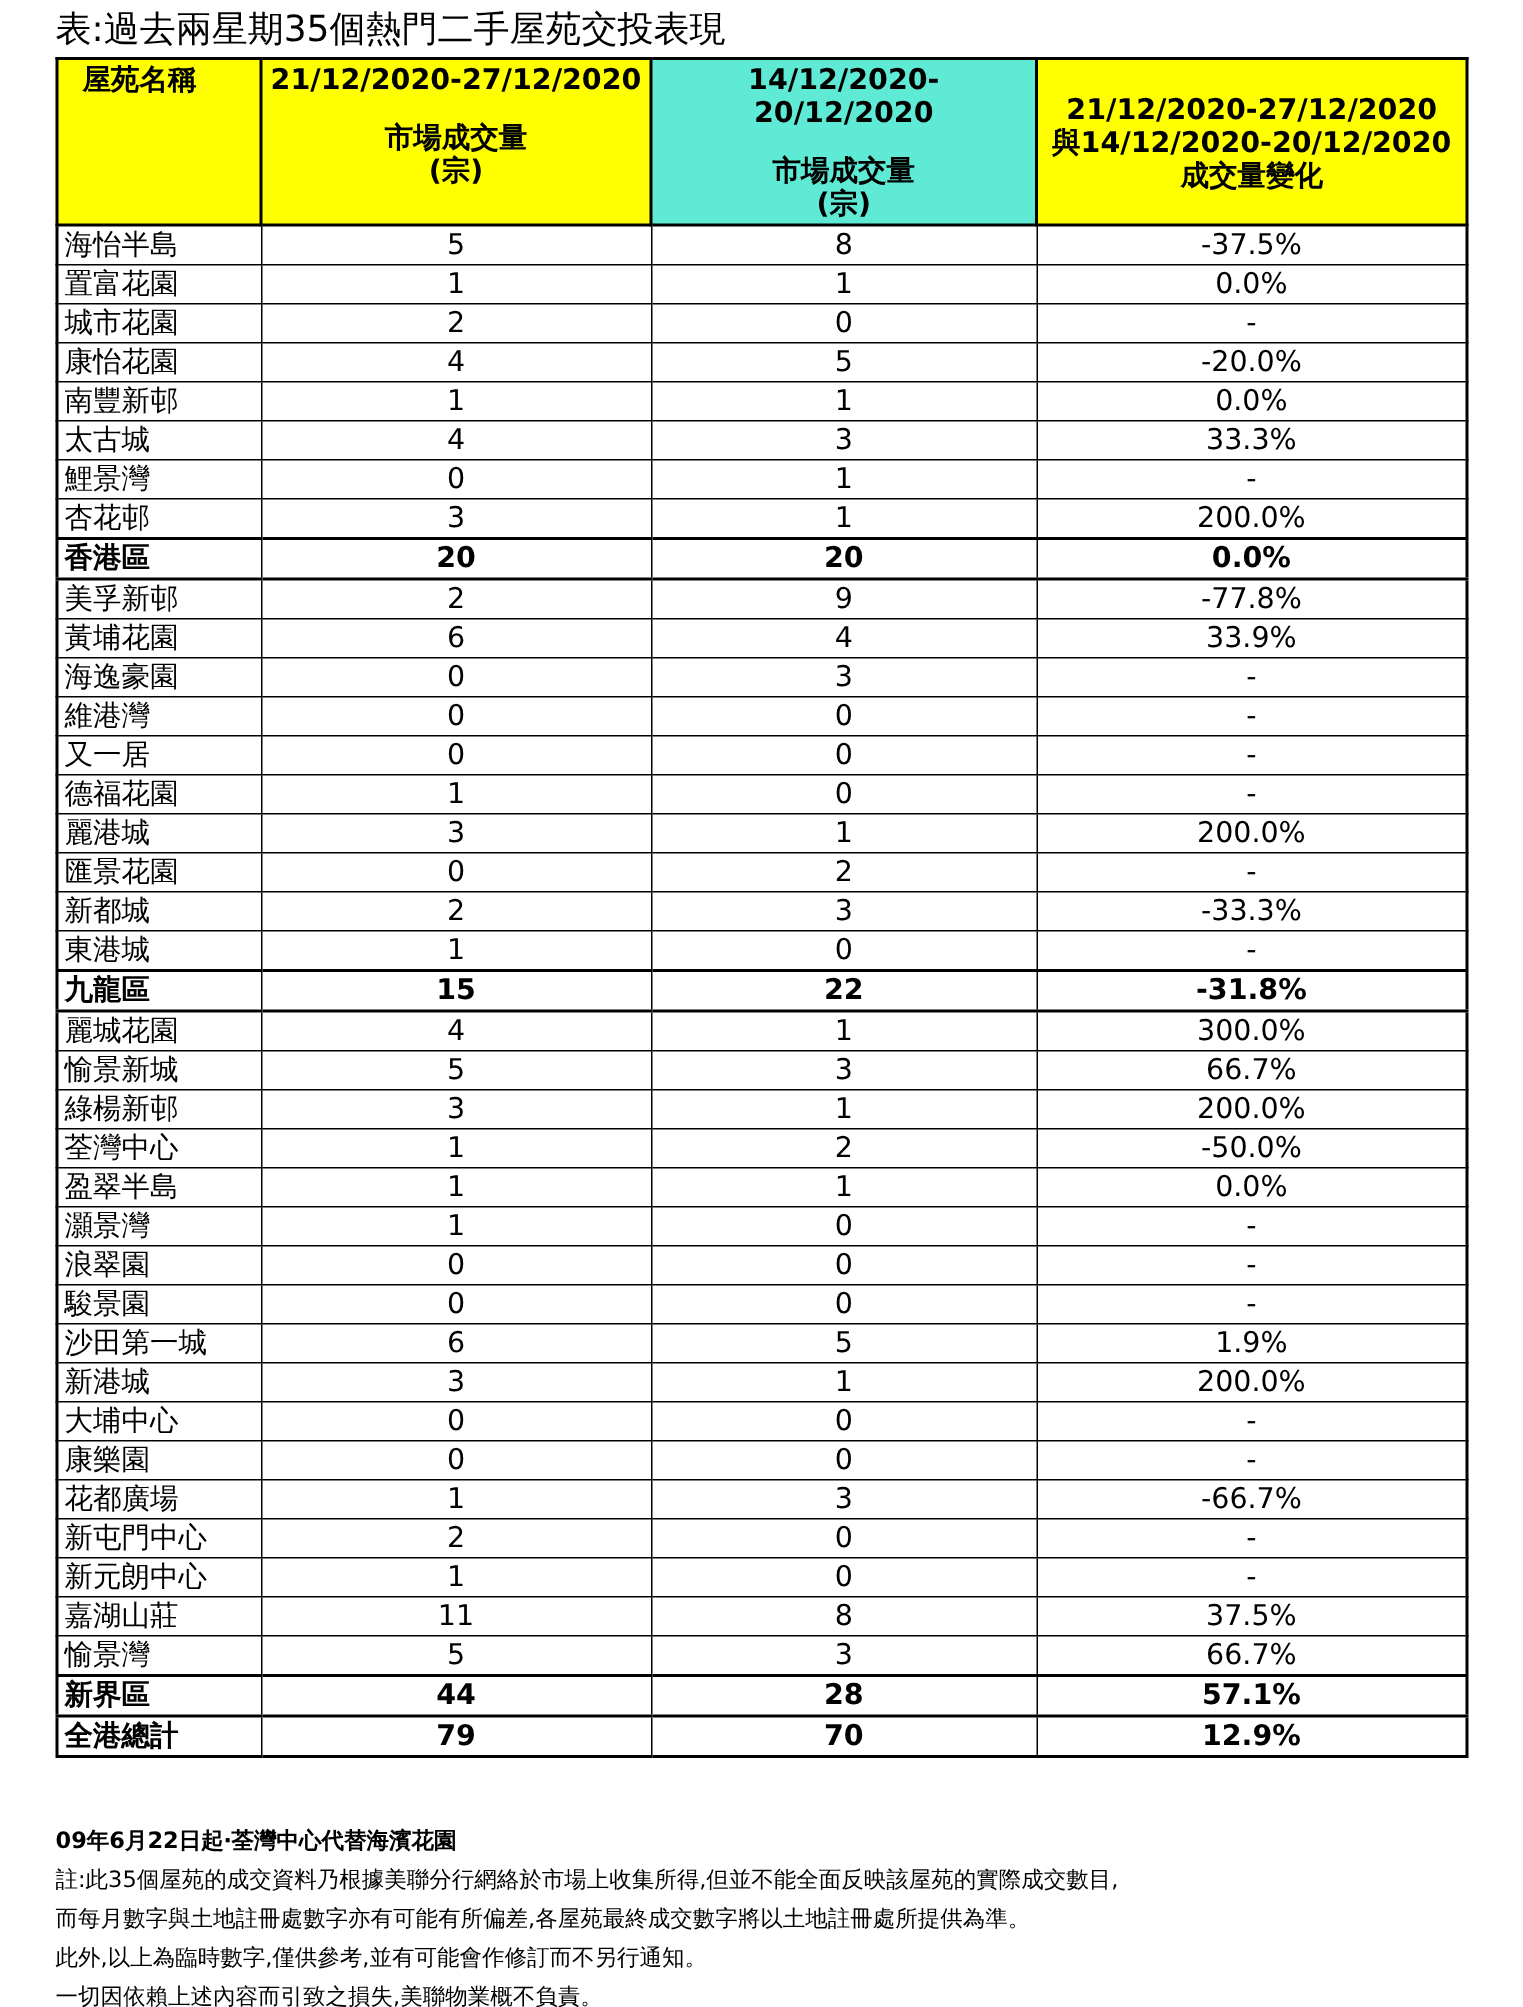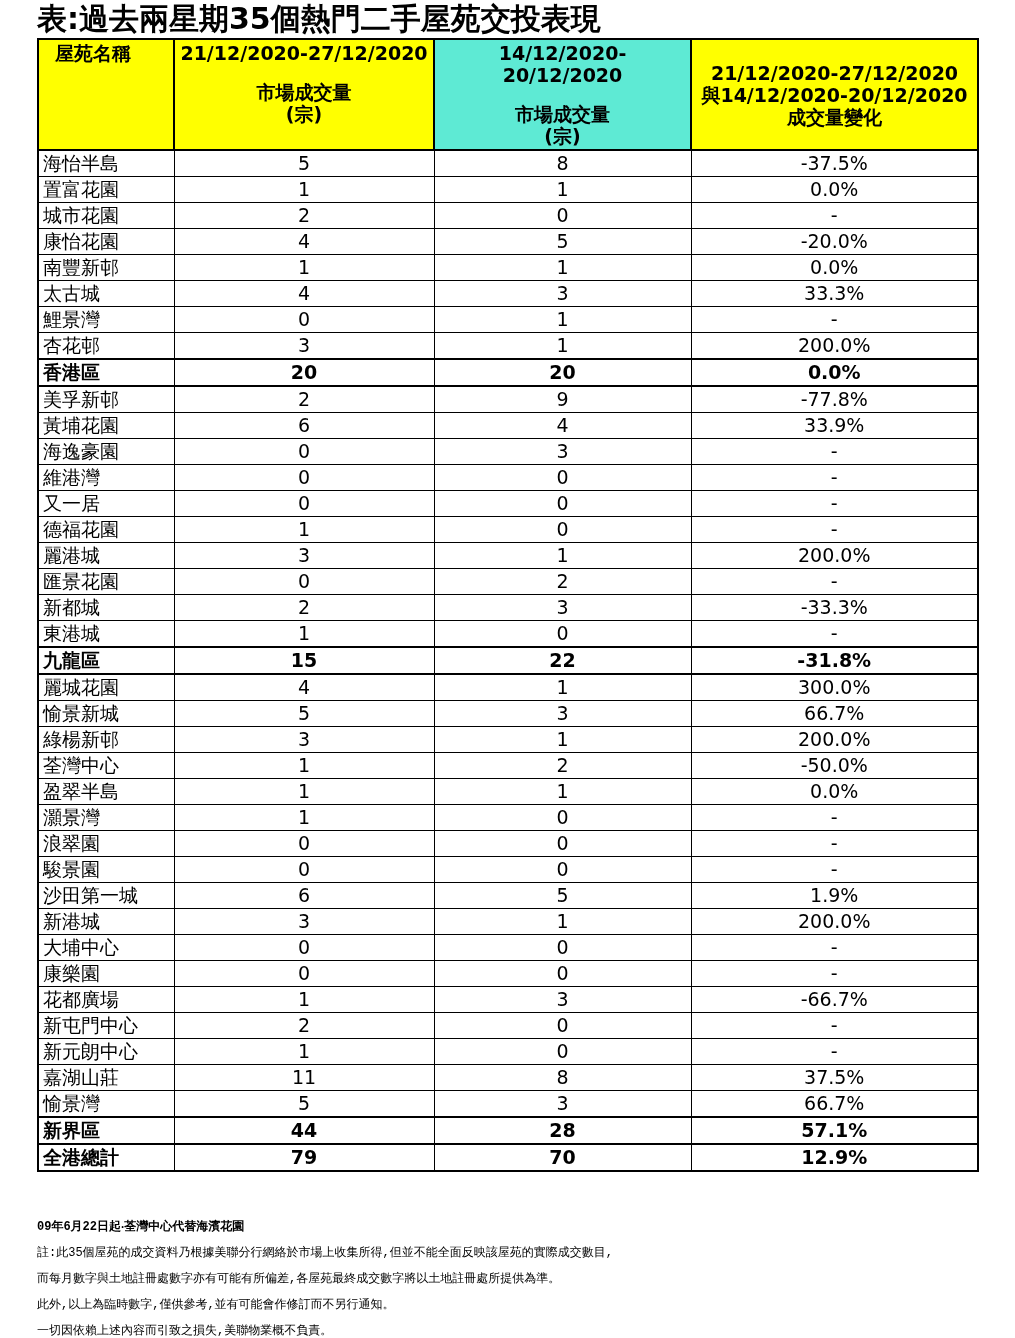--- a/index.html
+++ b/index.html
@@ -11,22 +11,22 @@
   }
   body {
     width: 1015px;
     height: 1338px;
     overflow: hidden;
   }
   .page {
     padding: 5px 0 0 37px;
   }
   .title {
-    font-size: 30px;
-    font-weight: bold;
+    font-size: 24px;
+    font-weight: normal;
     margin: 0 0 5px 0;
     line-height: 28px;
     white-space: nowrap;
   }
   table.data-table {
     border-collapse: collapse;
     table-layout: fixed;
     width: 940px;
     border: 2px solid #000;
   }
@@ -59,24 +59,23 @@
   td.name-cell { text-align: left; }
   td.num-cell { text-align: center; }
   tr.section td {
     font-weight: bold;
     border-top: 2px solid #000;
     border-bottom: 2px solid #000;
   }
   .footer { margin-top: 42px; }
   .footer p {
     margin: 0;
-    font-size: 12px;
+    font-size: 15px;
     line-height: 26px;
     white-space: nowrap;
-    font-family: Liberation Mono, monospace;
   }
   .footer p.footer-bold { font-weight: bold; }
 </style>
 </head>
 <body>
 
 <div class="page">
 
   <div class="title">表:過去兩星期35個熱門二手屋苑交投表現</div>
 

